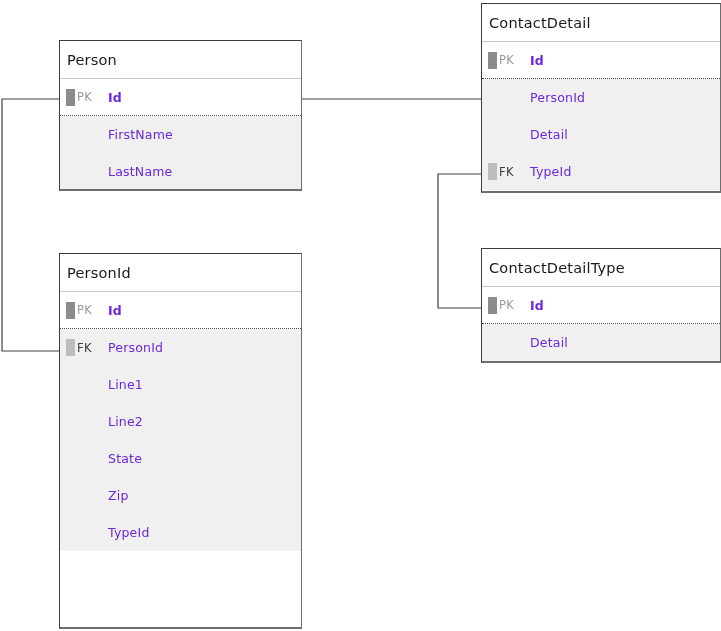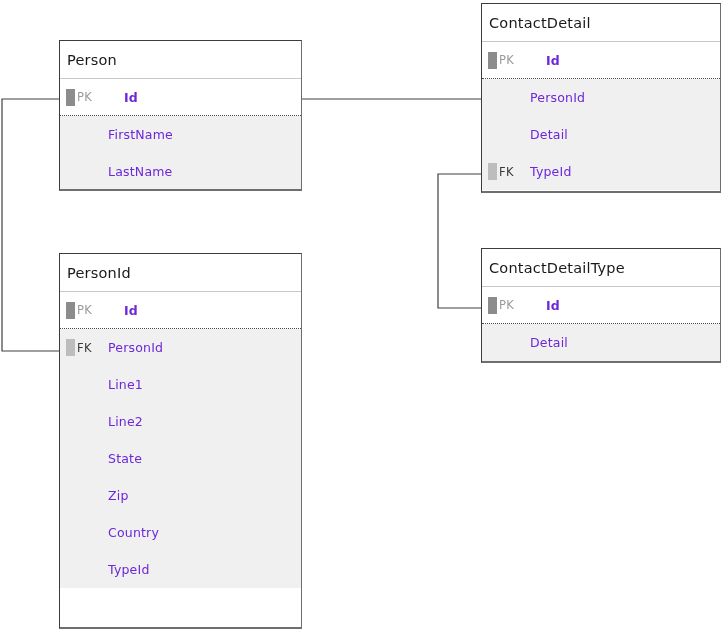--- a/index.html
+++ b/index.html
@@ -68,21 +68,20 @@
     box-sizing: border-box;
     height: 37px;
     display: flex;
     align-items: center;
     position: relative;
     white-space: nowrap;
   }
   .row.pk-row {
     background: #ffffff;
     border-bottom: 1px dotted #4a4a4a;
-    gap: 16px;
   }
   .row.body-row {
     background: #f0f0f0;
   }
 
   .key-slot {
     width: 48px;
     flex: 0 0 48px;
     display: flex;
     align-items: center;
@@ -229,22 +228,18 @@
         <div class="row body-row">
           <div class="key-slot"></div>
           <span class="field-name">State</span>
         </div>
         <div class="row body-row">
           <div class="key-slot"></div>
           <span class="field-name">Zip</span>
         </div>
         <div class="row body-row">
           <div class="key-slot"></div>
-          <span class="field-name">Country</span>
-        </div>
-        <div class="row body-row">
-          <div class="key-slot"></div>
           <span class="field-name">TypeId</span>
         </div>
       </div>
     </div>
 
 </div>
 
 </body></html>

